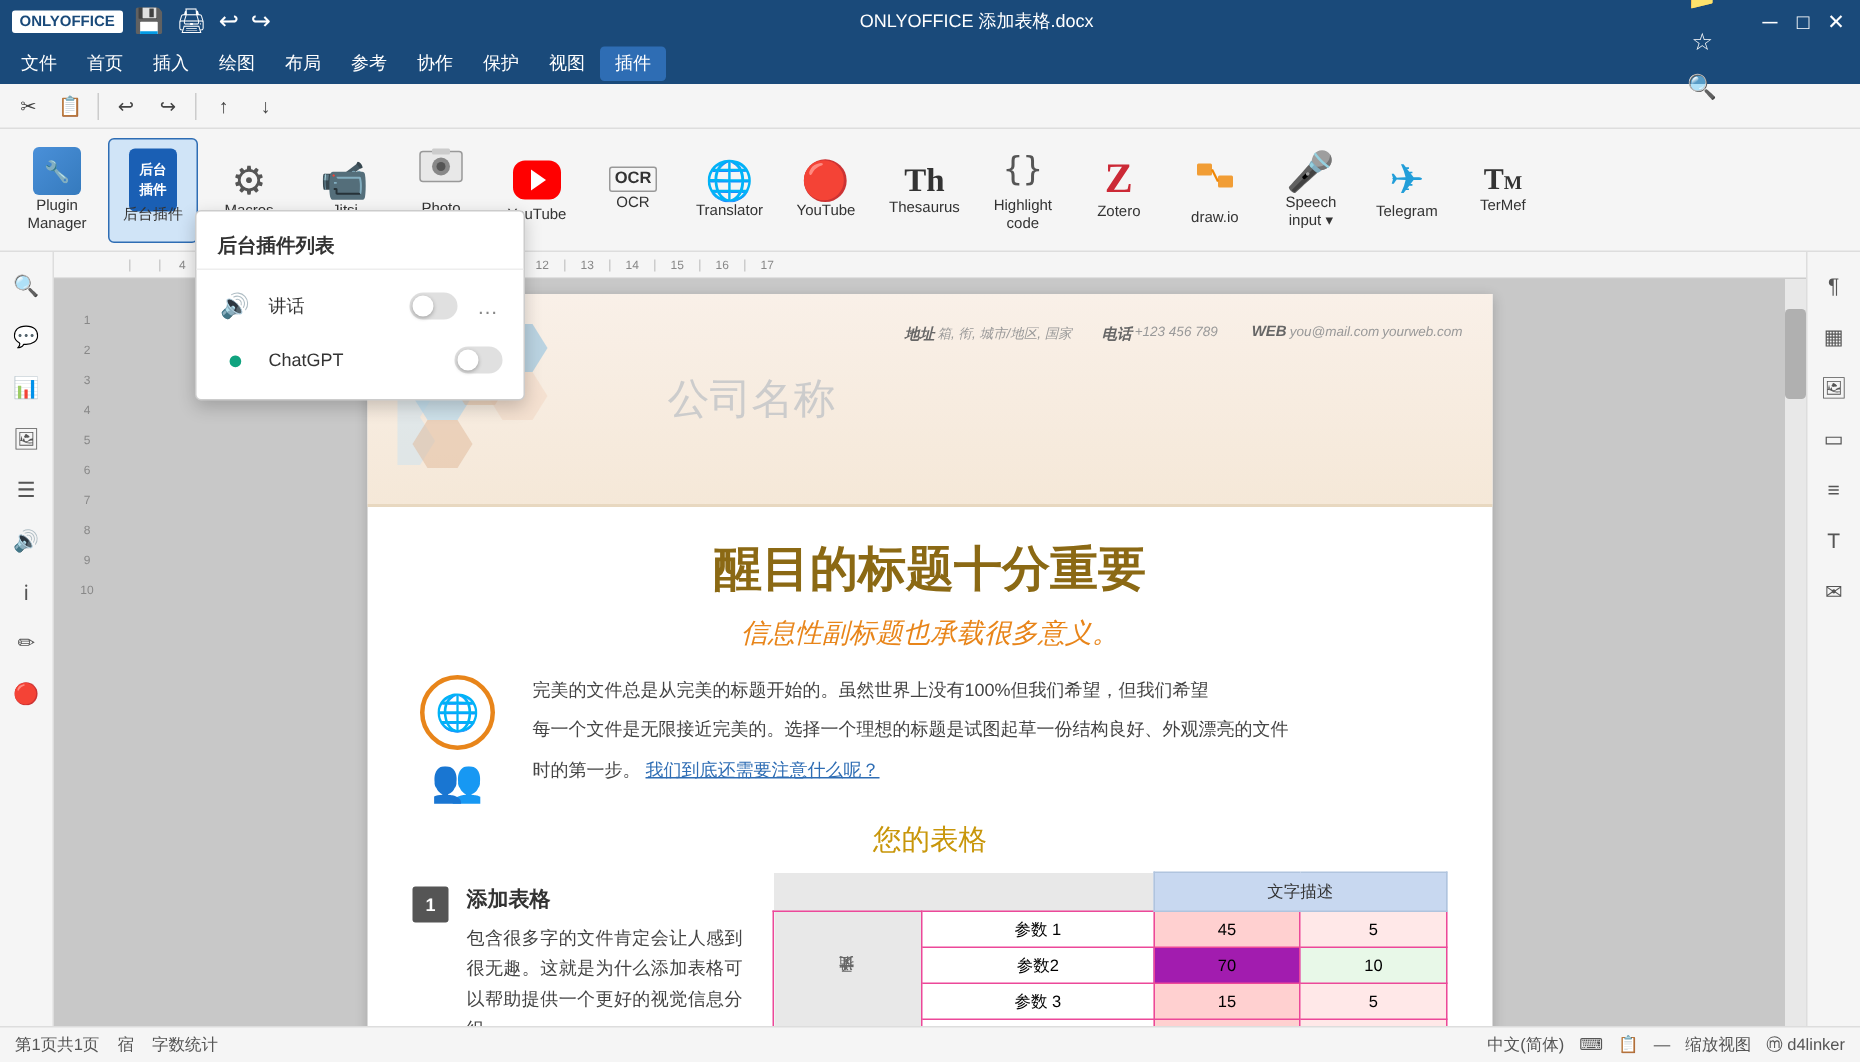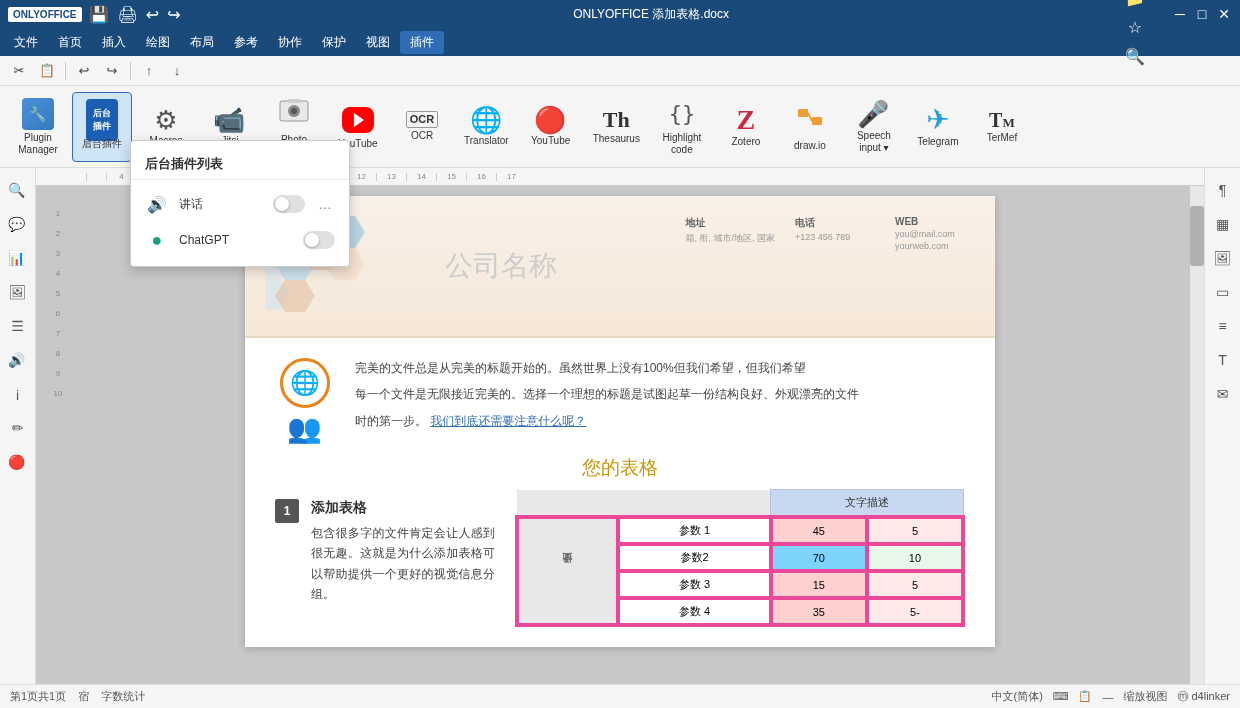--- a/index.html
+++ b/index.html
@@ -331,23 +331,24 @@
       align-items: center;
     }
     .header-info {
       display: flex;
       gap: 20px;
       font-size: 10px;
       color: #888;
     }
     .header-info-col {
       display: flex;
-      flex-direction: column;
+      flex-direction: row;
       gap: 2px;
       min-width: 80px;
+      font-style: italic;
     }
     .header-info-title {
       font-weight: bold;
       color: #666;
       font-size: 10px;
     }
 
     .doc-body {
       padding: 20px 30px;
     }
@@ -450,36 +451,36 @@
     .data-table th {
       background: #c8d8f0;
       padding: 5px 8px;
       text-align: center;
       border: 1px solid #b0c4de;
       font-weight: normal;
       color: #333;
     }
     .data-table td {
       padding: 4px 8px;
-      border: 4px solid #ec4899;
+      border: 1px solid #ec4899;
       text-align: center;
     }
     .row-label {
       background: #e8e8e8;
       writing-mode: vertical-lr;
       text-orientation: mixed;
       transform: rotate(180deg);
       text-align: center;
       font-size: 10px;
       color: #666;
       padding: 4px;
     }
     .cell-pink { background: #ffd0d0; }
     .cell-light-pink { background: #ffe8e8; }
-    .cell-green { background: #7dd3fc; }
+    .cell-green { background: #a21caf; }
     .cell-light-green { background: #e8f8e8; }
 
     
     .yt-icon {
       width: 36px;
       height: 26px;
       background: #ff0000;
       border-radius: 8px;
       display: flex;
       align-items: center;
@@ -807,20 +808,22 @@
             </div>
             <div class="header-info-col">
               <div class="header-info-title">WEB</div>
               <div style="font-size:9px;color:#999;">you@mail.com</div>
               <div style="font-size:9px;color:#999;">yourweb.com</div>
             </div>
           </div>
         </div>
 
         <div class="doc-body">
+          <div class="main-title">醒目的标题十分重要</div>
+          <div class="sub-title">信息性副标题也承载很多意义。</div>
 
           <div class="content-section">
             <div class="left-icons">
               <div class="globe-icon">🌐</div>
               <div class="people-icon">👥</div>
             </div>
             <div style="flex:1;">
               <p class="body-text">完美的文件总是从完美的标题开始的。虽然世界上没有100%但我们希望，但我们希望</p>
               <p class="body-text">每一个文件是无限接近完美的。选择一个理想的标题是试图起草一份结构良好、外观漂亮的文件</p>
               <p class="body-text">

